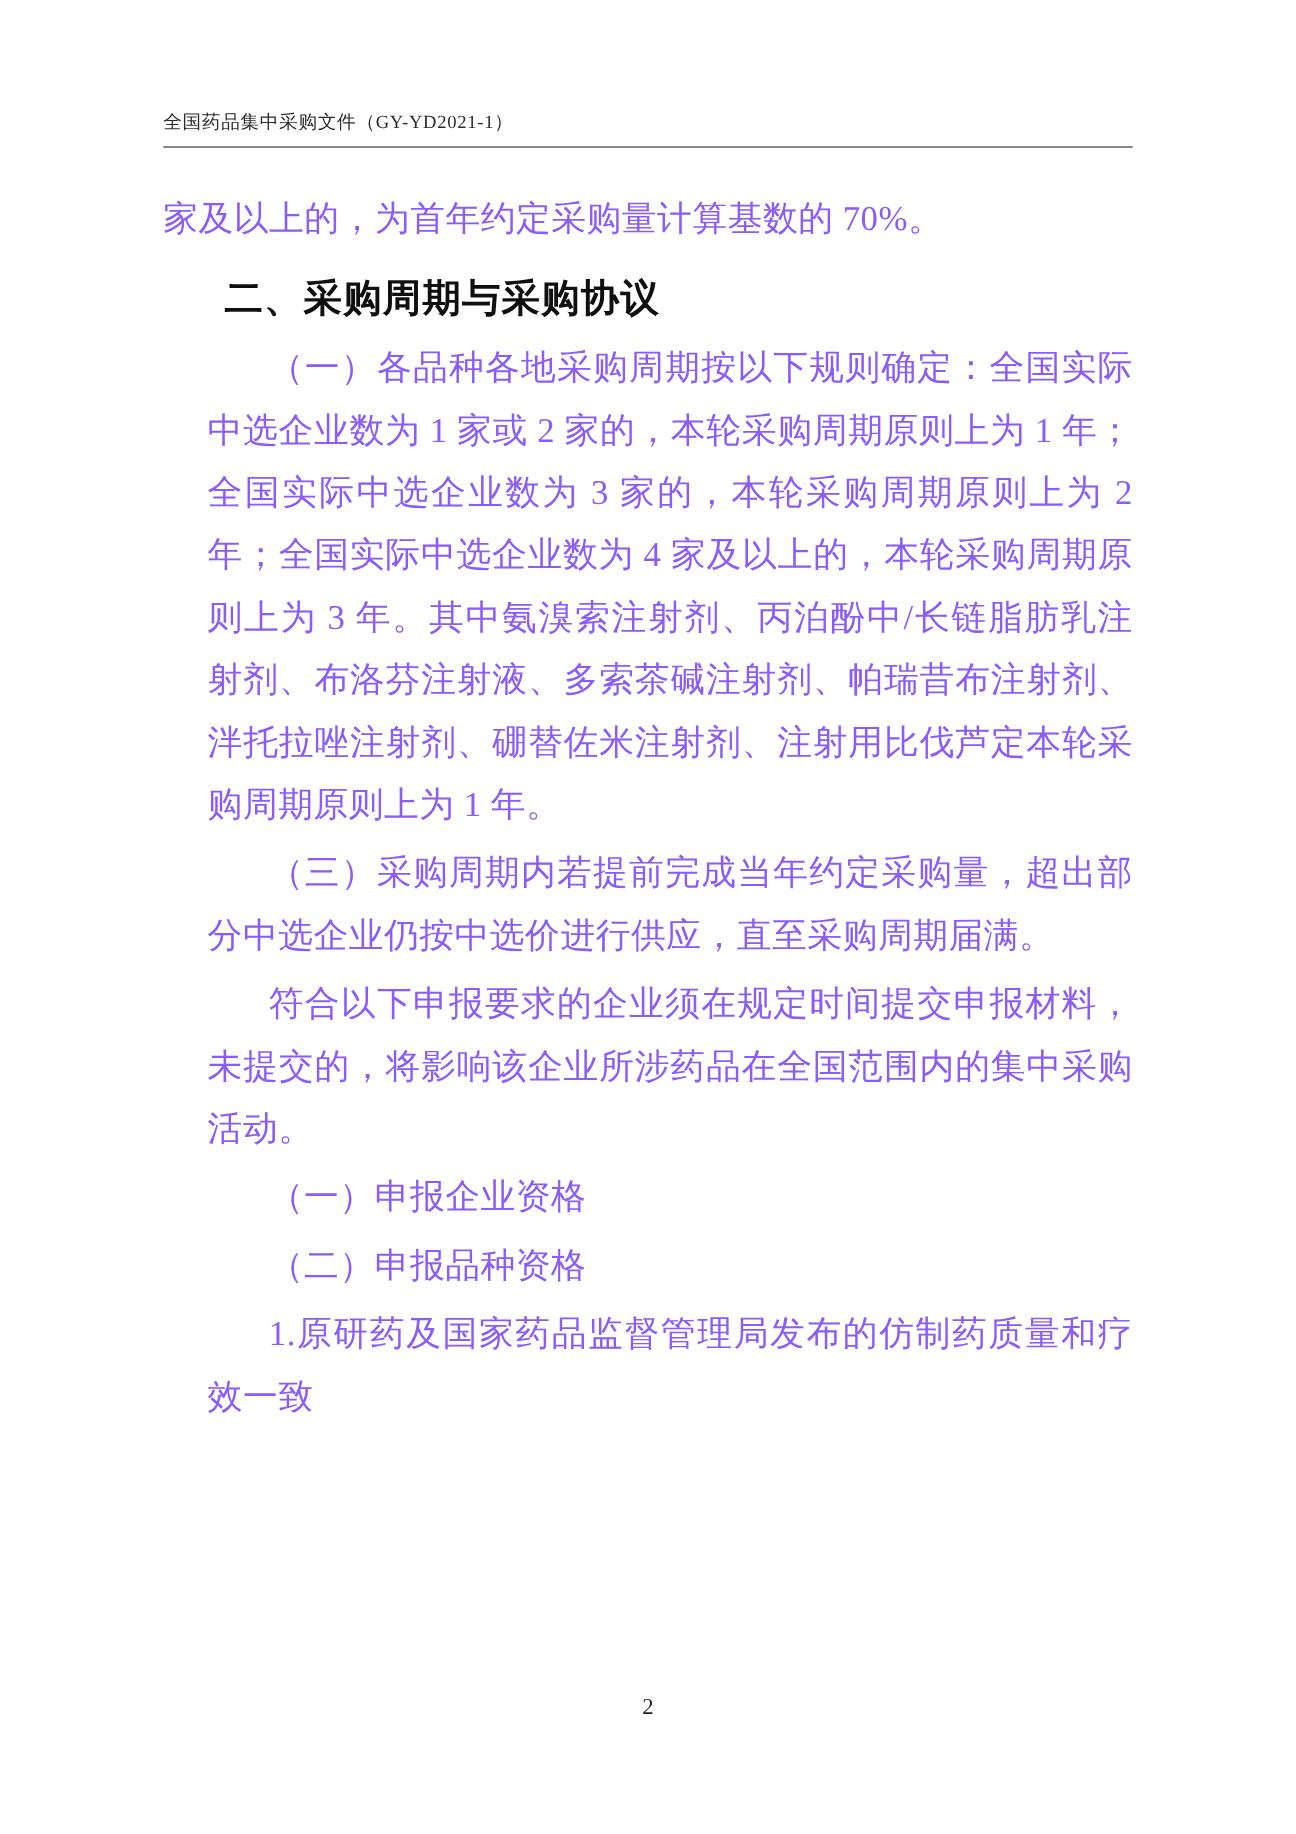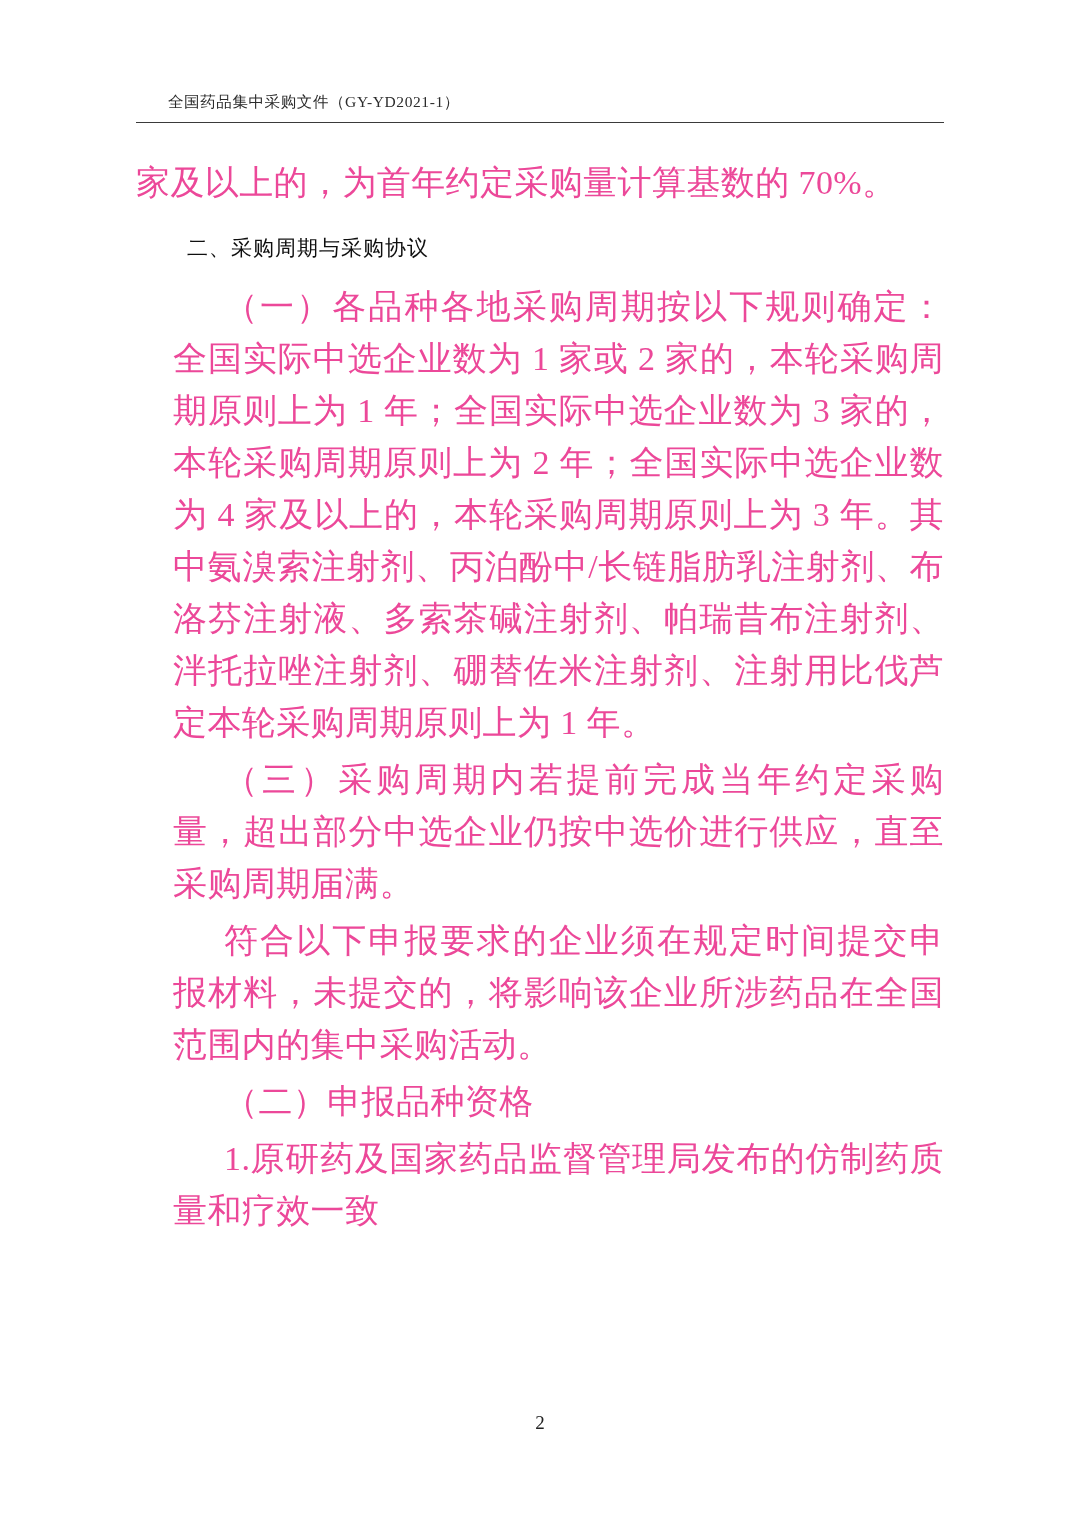--- a/index.html
+++ b/index.html
@@ -23,44 +23,43 @@
     left: 136px;
     top: 92px;
     width: 808px;
   }
   .header-line {
     font-family: "Liberation Serif", "DejaVu Serif", serif;
     font-size: 15.5px;
     letter-spacing: 0.6px;
     color: #2b2b2b;
     padding-bottom: 9px;
-    margin-left: 32px;
   }
   .header-rule {
     border-bottom: 1.6px solid #3a3a3a;
     margin-bottom: 34px;
   }
   p {
     margin: 0 0 5px 0;
-    font-size: 34px;
+    font-size: 29px;
     line-height: 52px;
     text-align: justify;
     text-justify: inter-ideograph;
     letter-spacing: 0.4px;
-    color: #ec4899;
+    color: #8b5cf6;
   }
   p.indent {
     text-indent: 51px;
     margin-left: 37px;
   }
   h2 {
     margin: 12px 0 6px 0;
-    font-size: 21px;
+    font-size: 32px;
     line-height: 54px;
-    font-weight: normal;
+    font-weight: bold;
     text-indent: 51px;
     letter-spacing: 1px;
     font-family: "DejaVu Sans", "Liberation Sans", sans-serif;
     color: #0f0f0f;
   }
   .page-number {
     position: absolute;
     left: 0;
     right: 0;
     top: 1412px;
@@ -85,20 +84,21 @@
     <h2>二、采购周期与采购协议</h2>
 
     <p class="indent">（一）各品种各地采购周期按以下规则确定：全国实际中选企业数为 1 家或 2 家的，本轮采购周期原则上为 1 年；全国实际中选企业数为 3 家的，本轮采购周期原则上为 2 年；全国实际中选企业数为 4 家及以上的，本轮采购周期原则上为 3 年。其中氨溴索注射剂、丙泊酚中/长链脂肪乳注射剂、布洛芬注射液、多索茶碱注射剂、帕瑞昔布注射剂、泮托拉唑注射剂、硼替佐米注射剂、注射用比伐芦定本轮采购周期原则上为 1 年。</p>
 
 
     <p class="indent">（三）采购周期内若提前完成当年约定采购量，超出部分中选企业仍按中选价进行供应，直至采购周期届满。</p>
 
 
     <p class="indent">符合以下申报要求的企业须在规定时间提交申报材料，未提交的，将影响该企业所涉药品在全国范围内的集中采购活动。</p>
 
+    <p class="indent">（一）申报企业资格</p>
 
 
     <p class="indent">（二）申报品种资格</p>
 
 
     <p class="indent">1.原研药及国家药品监督管理局发布的仿制药质量和疗效一致</p>
 
   </div>
 
   <div class="page-number">2</div>

